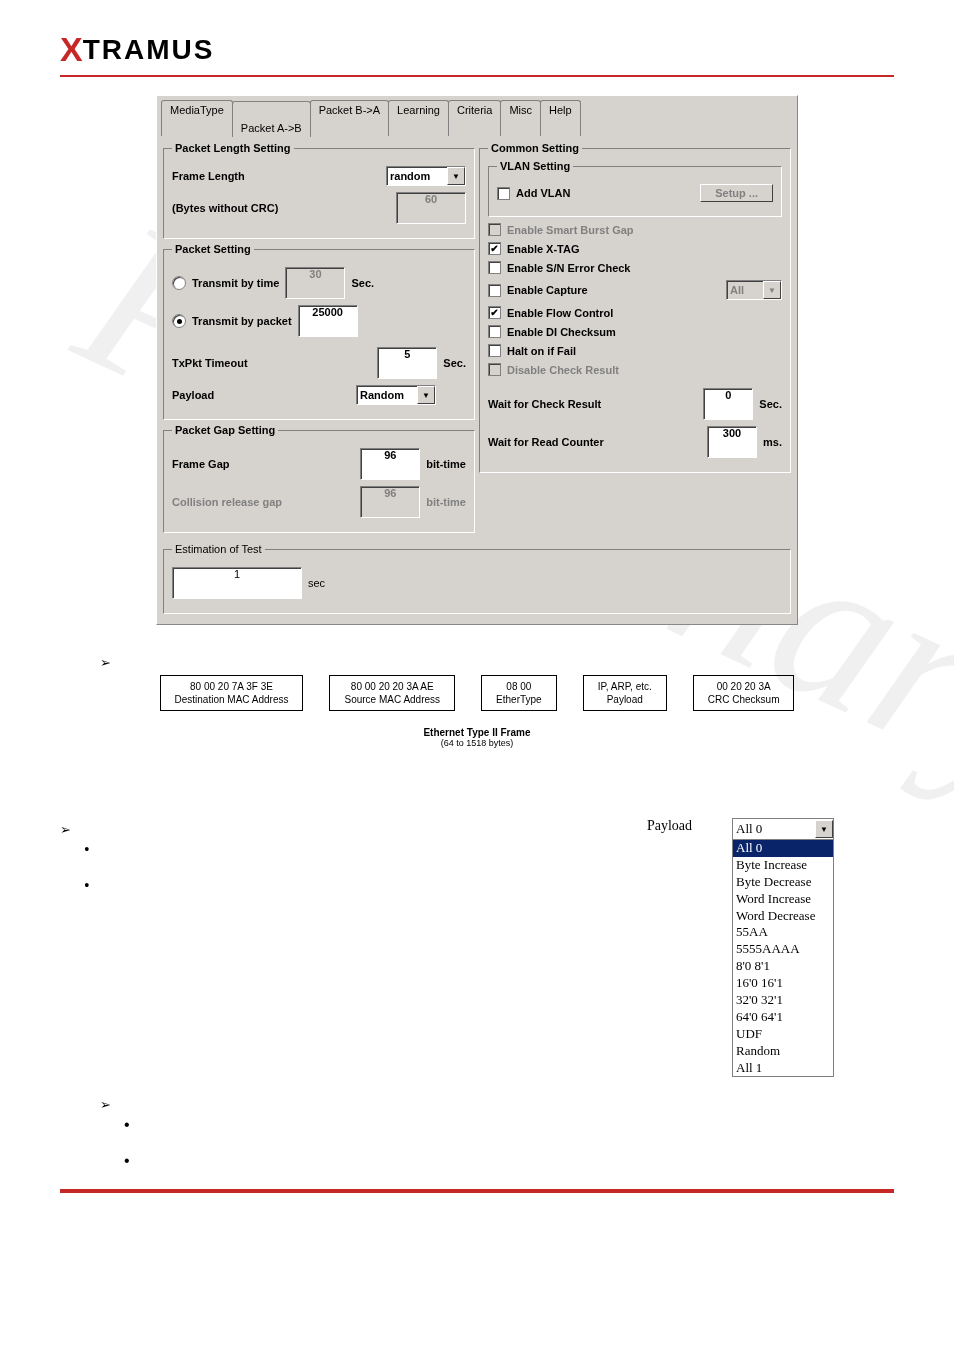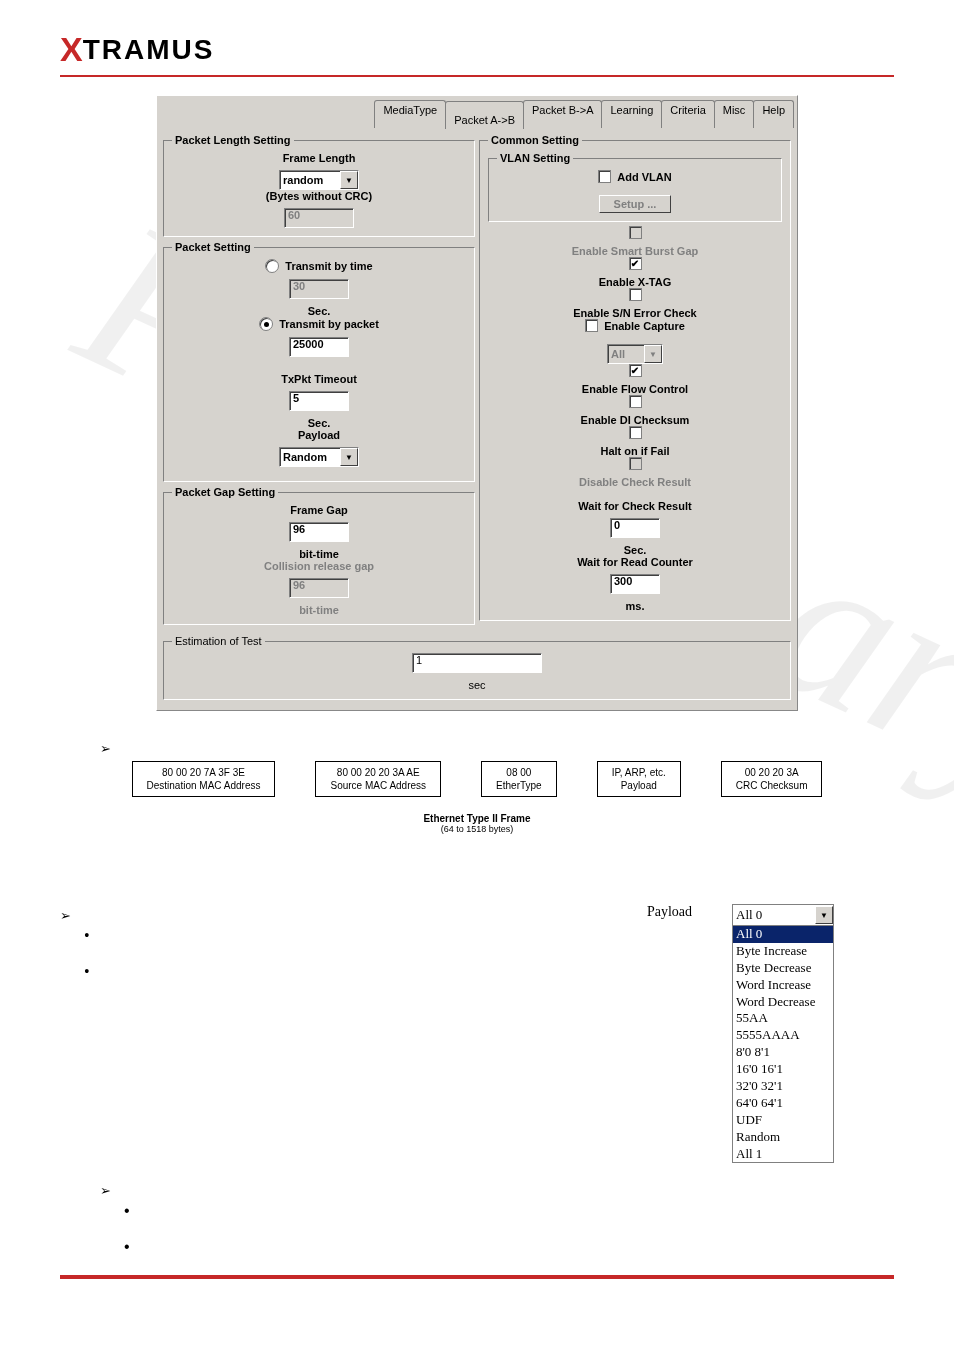--- a/index.html
+++ b/index.html
@@ -43,37 +43,36 @@
     background: #D6D3CE;
     border: 1px solid #888;
     border-top-color: #fff;
     border-left-color: #fff;
     font-size: 11px;
     color: #000;
   }
   .tabs {
     display: flex;
     padding: 4px 4px 0 4px;
-    justify-content: flex-end;
   }
   .tab {
     padding: 3px 8px;
     border: 1px solid #808080;
     border-bottom: none;
     margin-right: -1px;
     background: #D6D3CE;
     border-top-left-radius: 3px;
     border-top-right-radius: 3px;
     cursor: pointer;
   }
   .tab.active {
     background: #D6D3CE;
     position: relative;
     top: 1px;
-    padding-top: 12px;
+    padding-top: 20px;
     padding-bottom: 3px;
     z-index: 2;
   }
   .dialog-body {
     display: flex;
     padding: 6px;
     gap: 4px;
   }
   .col {
     flex: 1;
@@ -86,37 +85,36 @@
     margin: 0 0 4px 0;
     padding: 6px 8px 8px 8px;
   }
   legend {
     padding: 0 3px;
     font-size: 11px;
   }
   .row {
     display: flex;
     align-items: center;
-    margin: 0 0;
+    margin: 6px 0;
     gap: 6px;
-    flex-direction: column;
   }
   .row label {
     flex: 1;
   }
   .input-sunken {
     background: #fff;
     border: 1px solid #808080;
     border-right-color: #fff;
     border-bottom-color: #fff;
     box-shadow: inset 1px 1px 0 #404040;
-    height: 20px;
+    height: 32px;
     font-size: 11px;
     padding: 0 3px;
-    text-align: left;
+    text-align: center;
     box-sizing: border-box;
   }
   .input-sunken.disabled {
     background: #D6D3CE;
     color: #808080;
   }
   .select-sunken {
     background: #fff;
     border: 1px solid #808080;
     border-right-color: #fff;
@@ -203,21 +201,21 @@
     color: #808080;
   }
   .diagram {
     margin: 0 auto;
     width: 780px;
     font-size: 10px;
     text-align: center;
   }
   .diagram-row {
     display: flex;
-    gap: 40px;
+    gap: 26px;
     justify-content: center;
   }
   .dbox {
     border: 1px solid #000;
     padding: 4px 14px;
     text-align: center;
     line-height: 1.3;
   }
   .dlabel {
     margin-top: 6px;

